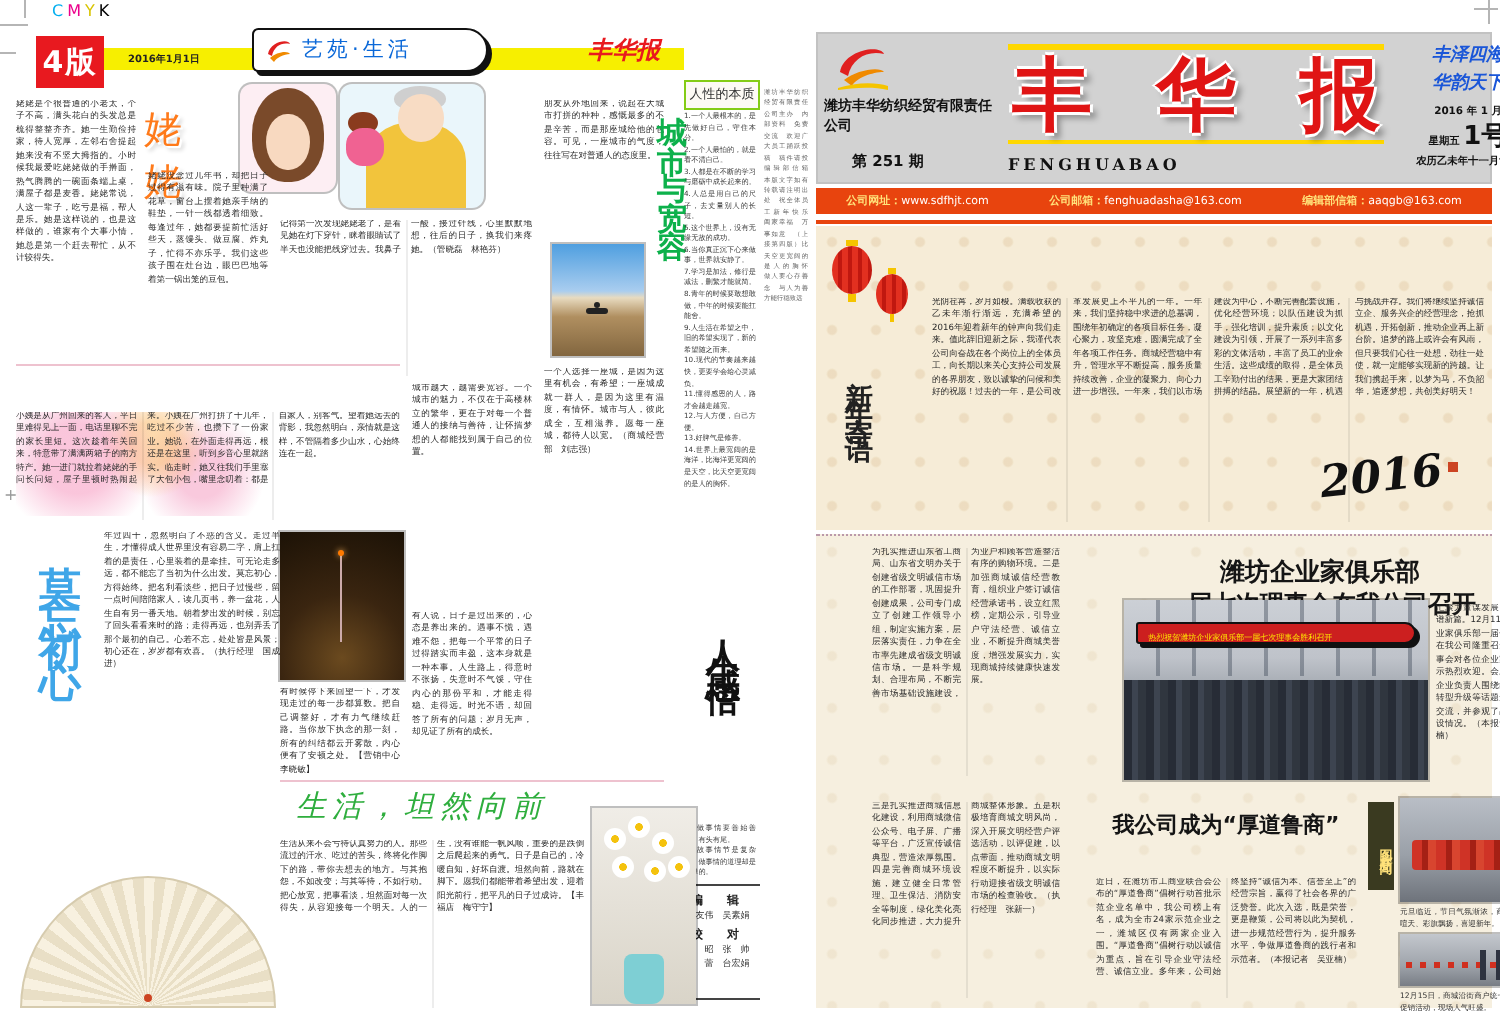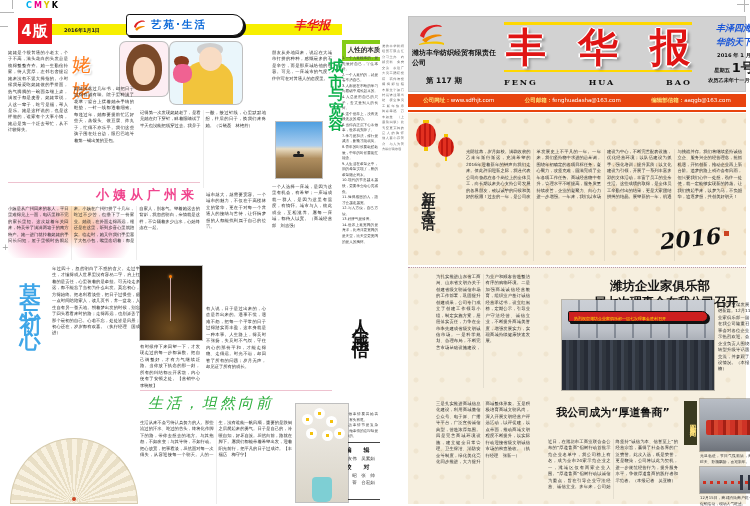--- a/index.html
+++ b/index.html
@@ -17,41 +17,41 @@
   .vert{writing-mode:vertical-rl;text-orientation:upright}
   .mark{position:absolute;background:#b5b5b5}
   .plus{position:absolute;color:#9a9a9a;font-size:8px;line-height:8px}
   
   .badge{left:10px;top:4px;width:34px;height:26px;background:#e8191f;color:#fff;
          font-weight:bold;font-size:15px;text-align:center;line-height:26px;letter-spacing:1px}
   .ybar{left:44px;top:10px;width:290px;height:11px;background:#f7ef00;display:flex;align-items:center}
   .ydate{font-size:5px;color:#222;padding-left:12px;font-weight:bold}
   .banner{left:118px;top:0px;width:118px;height:22px;background:#fff;border:1.5px solid #111;
           border-radius:4px 14px 14px 4px;box-shadow:2px 2px 0 #111;display:flex;align-items:center;gap:4px;padding-left:5px;box-sizing:border-box}
-  .banner-txt{color:#0a68d8;font-weight:bold;font-size:10.5px;letter-spacing:2px}
+  .banner-txt{color:#0a68d8;font-weight:normal;font-size:10.5px;letter-spacing:2px}
   .pname-sm{left:286px;top:3px;width:50px;color:#e8191f;font-weight:bold;font-style:italic;font-size:12px}
   
   .laolao-title{color:#ff7a1a;font-size:19px;font-weight:normal;letter-spacing:16px;text-shadow:1px 1px 0 #fff,2px 2px 2px rgba(0,0,0,.2)}
   .xiaoyi-title{color:#f0458e;font-size:13px;font-weight:bold;letter-spacing:4px}
   .green-vert{color:#0db14b;font-size:15px;font-weight:bold;letter-spacing:14px}
   .ganwu-vert{color:#111;font-size:17px;font-weight:bold;letter-spacing:7px}
   .mowang-vert{color:#3fa6e8;font-size:21px;font-weight:bold;letter-spacing:15px}
   .shenghuo-title{color:#2fae3e;font-size:15px;font-weight:normal;font-style:italic;letter-spacing:3px}
-  .rx-head{border:4px solid #84cc16;font-size:6.5px;font-weight:bold;color:#333;text-align:center;line-height:13px;background:#fdfaf4}
+  .rx-head{border:1px solid #84cc16;font-size:6.5px;font-weight:normal;color:#333;text-align:center;line-height:13px;background:#fdfaf4}
   .ed-box{border-top:1.5px solid #444;border-bottom:1.5px solid #444;text-align:center;padding-top:3px;box-sizing:border-box}
   .ed-label{font-size:6px;font-weight:bold;letter-spacing:3px;color:#222}
   .ed-names{font-size:4.5px;color:#333;line-height:1.7}
   
   .fold{font-size:3.2px;line-height:1.7;color:#666;overflow:hidden;text-align:justify}
   .masthead{background:#d2d2d2;box-shadow:inset 0 0 0 1px #c2c2c2}
   .mh-company{font-size:7px;font-weight:bold;color:#111;line-height:1.45}
   .mh-issue{font-size:7.5px;font-weight:bold;color:#111}
   .mh-title{display:flex;justify-content:space-between;color:#e01414;font-weight:bold;font-size:40px;
             text-shadow:1.5px 0 0 #fff,-1.5px 0 0 #fff,0 1.5px 0 #fff,0 -1.5px 0 #fff,3px 3px 3px rgba(0,0,0,.35)}
-  .mh-py{display:flex;justify-content:space-between;font-size:8px;font-weight:bold;color:#111;letter-spacing:2px}
+  .mh-py{display:flex;justify-content:flex-start;font-size:8px;font-weight:bold;color:#111;letter-spacing:2px}
   .yrule{background:#ffd800}
   .slogan{color:#1a56d8;font-style:italic;font-weight:bold;font-size:9px;line-height:1.5;text-align:center}
   .mh-sm{font-size:5.2px;font-weight:bold;color:#111;text-align:center}
   .issue-no{font-size:13px;font-weight:bold}
   .contact{background:#e8440e;display:flex;align-items:center;justify-content:space-around;font-size:5.5px}
   .contact .lb{color:#ffe27a;font-weight:bold}
   .contact .vl{color:#fff}
   .secC{background:#f6ecd7;background-image:radial-gradient(circle at 8px 8px,rgba(205,165,110,.22) 2px,transparent 3px);background-size:22px 22px}
   .secD,.secE{background:#f6efdf;background-image:radial-gradient(circle at 8px 8px,rgba(205,175,120,.15) 2px,transparent 3px);background-size:26px 26px}
   .secD{border-top:1px dotted #b9a; }
@@ -110,21 +110,21 @@
   .street2 .people{position:absolute;right:4%;top:30%;width:40%;height:58%;
         background:repeating-linear-gradient(90deg,#2e3340 0 3px,transparent 3px 8px)}
   .logo-svg{display:block}
   .rule-pink{background:#eec2cf;height:1px}
 </style>
 </head>
 <body>
 
 <div class="sheet">
 
-  <div class="abs" style="left:26px;top:1px;font-size:8px;font-weight:bold;letter-spacing:2px">
+  <div class="abs" style="left:26px;top:1px;font-size:8px;font-weight:normal;letter-spacing:2px">
     <span style="color:#00aeef">C</span><span style="color:#ec008c">M</span><span style="color:#d8c400">Y</span><span style="color:#000">K</span>
   </div>
   <div class="mark" style="left:0;top:12px;width:14px;height:1px"></div>
   <div class="mark" style="left:0;top:26px;width:10px;height:1px"></div>
   <div class="mark" style="left:12px;top:0;width:1px;height:9px"></div>
   <div class="mark" style="left:737px;top:4px;width:12px;height:1px"></div>
   <div class="mark" style="left:744px;top:0;width:1px;height:12px"></div>
   <div class="mark" style="left:744px;top:384px;width:1px;height:30px"></div>
   <div class="mark" style="left:736px;top:414px;width:14px;height:1px"></div>
   <div class="plus" style="left:2px;top:244px">+</div>
@@ -191,21 +191,20 @@
 
     <div class="abs ed-box" style="left:330px;top:428px;width:42px;height:58px">
       <div class="ed-label">编　辑</div>
       <div class="ed-names">王友伟　吴素娟</div>
       <div class="ed-label">校　对</div>
       <div class="ed-names pre">彭　昭　张　帅
 王　蕾　台宏娟</div>
     </div>
 
     <div class="rule-pink abs" style="left:0;top:168px;width:192px"></div>
-    <div class="abs xiaoyi-title serif" style="left:88px;top:172px;width:104px">小姨从广州来</div>
     <div class="abs flowers" style="left:0;top:192px;width:124px;height:52px"></div>
     <div class="abs t c3" style="left:0;top:192px;width:192px;height:54px">小姨是从广州回来的客人，平日里难得见上一面，电话里聊不完的家长里短。这次趁着年关回来，特意带了满满两箱子的南方特产。她一进门就拉着姥姥的手问长问短，屋子里顿时热闹起来。小姨在广州打拼了十几年，吃过不少苦，也攒下了一份家业。她说，在外面走得再远，根还是在这里，听到乡音心里就踏实。临走时，她又往我们手里塞了大包小包，嘴里念叨着：都是自家人，别客气。望着她远去的背影，我忽然明白，亲情就是这样，不管隔着多少山水，心始终连在一起。</div>
 
     <div class="abs vert mowang-vert serif" style="left:8px;top:252px;height:172px">莫忘初心</div>
     <div class="abs t" style="left:44px;top:252px;width:88px;height:172px">年过四十，忽然明白了不惑的含义。走过半生，才懂得成人世界里没有容易二字，肩上扛着的是责任，心里装着的是牵挂。可无论走多远，都不能忘了当初为什么出发。莫忘初心，方得始终。把名利看淡些，把日子过慢些，留一点时间陪陪家人，读几页书，养一盆花，人生自有另一番天地。朝着梦出发的时候，别忘了回头看看来时的路；走得再远，也别弄丢了那个最初的自己。心若不忘，处处皆是风景；初心还在，岁岁都有欢喜。（执行经理　国成进）</div>
 
     <div class="abs incense ph" style="left:132px;top:252px;width:62px;height:74px">
       <span class="stick"></span>
       <span class="ember"></span>
     </div>
@@ -234,21 +233,21 @@
 
     <div class="abs fold" style="left:2px;top:30px;width:22px;height:430px">潍坊丰华纺织经贸有限责任公司主办　内部资料　免费交流　欢迎广大员工踊跃投稿　稿件请投编辑部信箱　本版文字如有转载请注明出处　祝全体员工新年快乐　阖家幸福　万事如意　（上接第四版）比天空更宽阔的是人的胸怀　做人要心存善念　与人为善　方能行稳致远</div>
 
     <div class="abs masthead" style="left:28px;top:2px;width:338px;height:76px">
       <svg class="abs logo-svg" style="left:8px;top:4px" width="30" height="26" viewBox="0 0 30 26">
         <path d="M4 16 C6 5, 24 2, 26 7 C18 5, 10 9, 8 18 Z" fill="#e02020"></path>
         <path d="M6 20 C12 15, 24 13, 26 16 C20 16, 12 19, 10 23 Z" fill="#f08a00"></path>
         <path d="M3 24 C12 21, 22 21, 28 23 L28 25 C20 23, 10 24, 3 25 Z" fill="#f5c400"></path>
       </svg>
       <div class="abs mh-company" style="left:4px;top:32px;width:88px">潍坊丰华纺织经贸有限责任公司</div>
-      <div class="abs mh-issue" style="left:18px;top:60px;width:64px">第 117 期</div>
+      <div class="abs mh-issue" style="left:18px;top:60px;width:64px">第 251 期</div>
       <div class="abs yrule" style="left:96px;top:6px;width:188px;height:3px"></div>
       <div class="abs yrule" style="left:96px;top:54px;width:188px;height:2px"></div>
       <div class="abs mh-title serif" style="left:98px;top:4px;width:184px;height:54px">
         <span>丰</span>
         <span>华</span>
         <span>报</span>
       </div>
       <div class="abs mh-py serif" style="left:96px;top:61px;width:188px">
         <span>FENG</span>
         <span>HUA</span>

